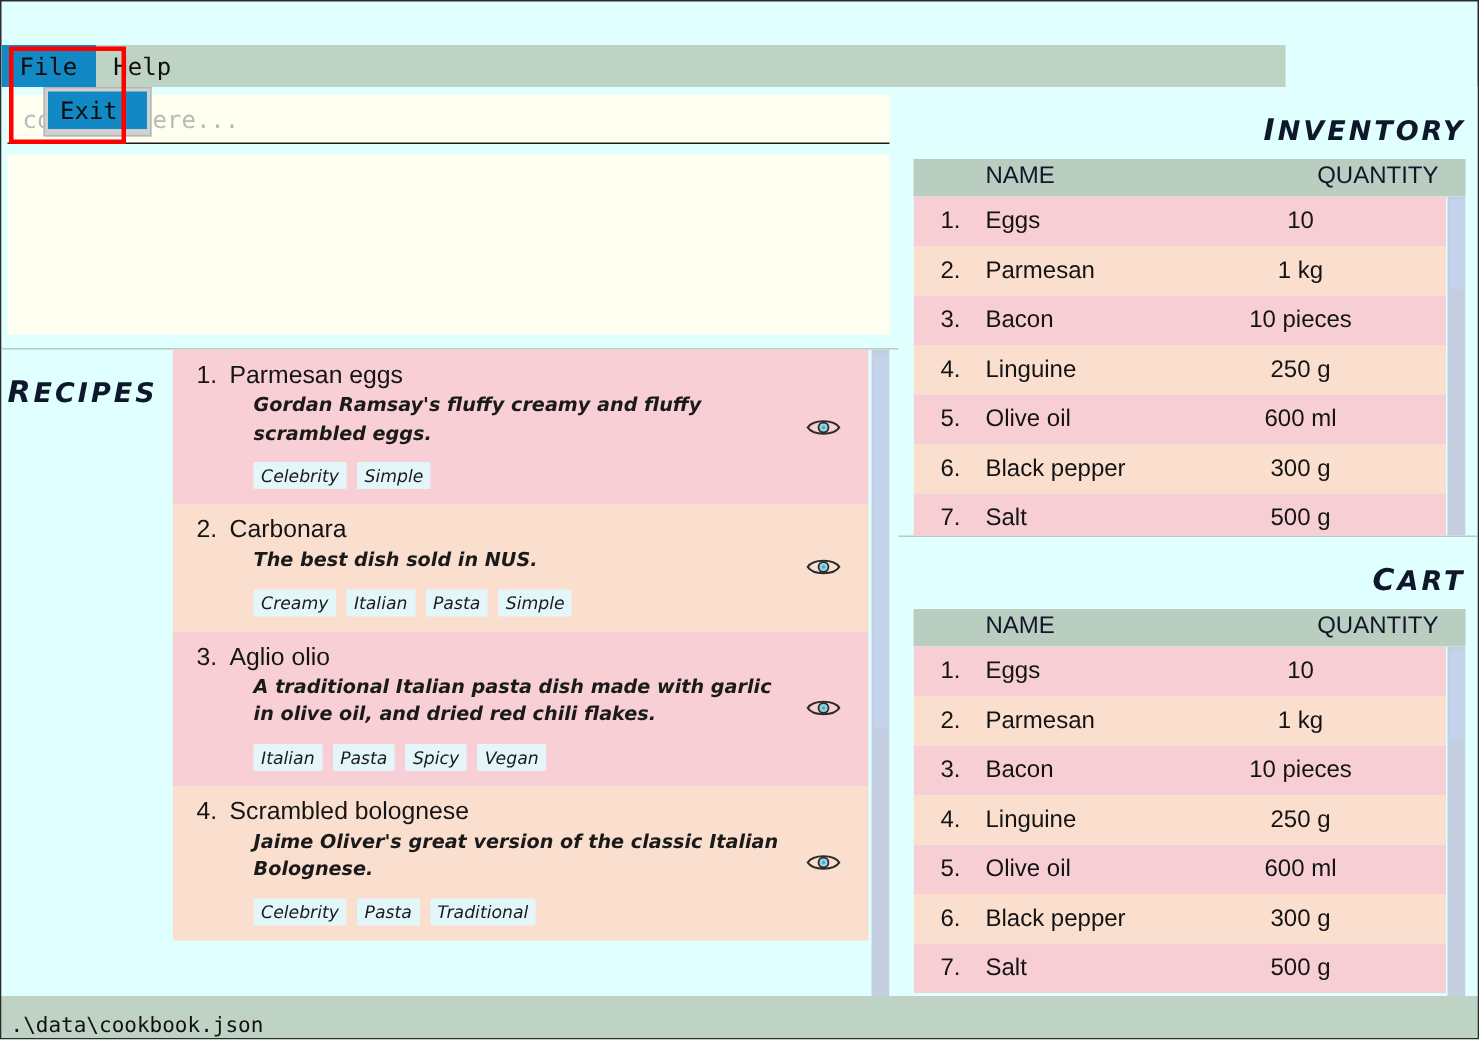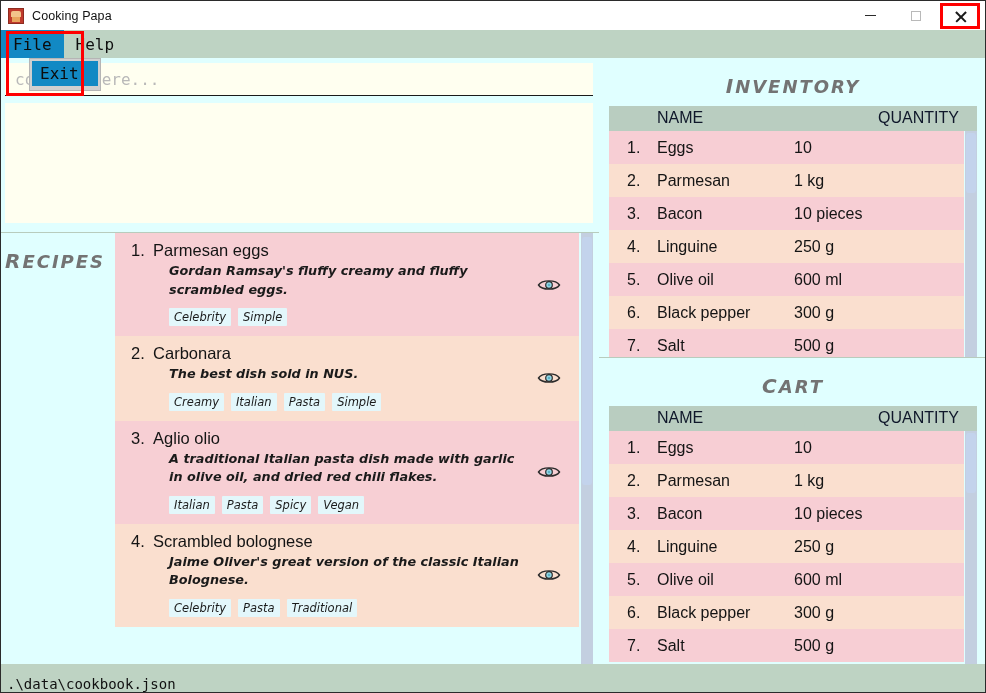--- a/index.html
+++ b/index.html
@@ -69,21 +69,21 @@
   .close-glyph::before, .close-glyph::after {
     content: ""; position: absolute; left: 0; top: 6px;
     width: 14px; height: 1.6px; background: #1a1a1a;
   }
   .close-glyph::before { transform: rotate(45deg); }
   .close-glyph::after  { transform: rotate(-45deg); }
 
   
   .menubar {
     position: absolute; left: 0; top: 29px;
-    width: 984px; height: 28px;
+    width: 856px; height: 28px;
     background: #bed3c3;
     display: flex; align-items: stretch;
     font-family: "DejaVu Sans Mono", monospace;
   }
   .menu-item {
     display: flex; align-items: center;
     padding: 0 12px;
     font-size: 16px; color: #101010;
   }
   .menu-item.active { background: #1289c4; color: #0c0c0c; }
@@ -146,27 +146,27 @@
   }
   .cmd-output {
     margin-top: 7px;
     height: 120px;
     background: #fffff0;
     box-sizing: border-box;
   }
 
   
   .panel-title {
-    text-align: center;
+    text-align: right;
     font-family: "DejaVu Sans", sans-serif;
     font-weight: bold;
     font-style: italic;
     font-size: 25px;
     letter-spacing: 2px;
-    color: #737373;
+    color: #0f172a;
     padding: 8px 0 6px 0;
     font-variant: small-caps;
     text-transform: lowercase;
   }
   .panel-title::first-letter { font-size: 29px; }
 
   
   .recipes-panel {
     flex: 1;
     background: #e0ffff;
@@ -251,59 +251,41 @@
   .tbl-body { position: absolute; left: 0; top: 0; right: 13px; }
   .tbl-row {
     display: flex; align-items: center;
     height: 33px;
     font-size: 16px; color: #141414;
   }
   .tbl-row.odd  { background: #f7ced4; }
   .tbl-row.even { background: #fadfcf; }
   .tbl-row .c-idx  { width: 48px; padding-left: 18px; box-sizing: border-box; }
   .tbl-row .c-name { flex: 1; }
-  .tbl-row .c-qty  { width: 170px; text-align: left; padding-right: 24px; box-sizing: border-box; }
+  .tbl-row .c-qty  { width: 170px; text-align: center; padding-right: 24px; box-sizing: border-box; }
 
   .panel-pad { padding: 0 8px 0 10px; box-sizing: border-box; height: 100%; display: flex; flex-direction: column; }
 
   
   .statusbar {
     position: absolute; left: 0; bottom: 0;
     width: 984px; height: 28px;
     background: #bed3c3;
     display: flex; align-items: flex-end;
     padding-left: 6px;
     box-sizing: border-box;
     font-family: "DejaVu Sans Mono", monospace;
     font-size: 14px; color: #101010;
   }
 </style>
 </head>
 <body>
 
 <div id="app">
 
-  <div class="titlebar">
-    <div class="app-icon"></div>
-    <div class="app-title">Cooking Papa</div>
-
-    <div class="win-controls">
-      <div class="win-btn">
-        <span class="win-min-glyph"></span>
-      </div>
-      <div class="win-btn">
-        <span class="win-max-glyph"></span>
-      </div>
-      <div class="win-btn"></div>
-    </div>
-
-    <div class="close-wrap">
-      <span class="close-glyph"></span>
-    </div>
-  </div>
 
   <div class="menubar">
     <div class="menu-item active">
       <span>File</span>
     </div>
     <div class="menu-item">
       <span>Help</span>
     </div>
   </div>
 

